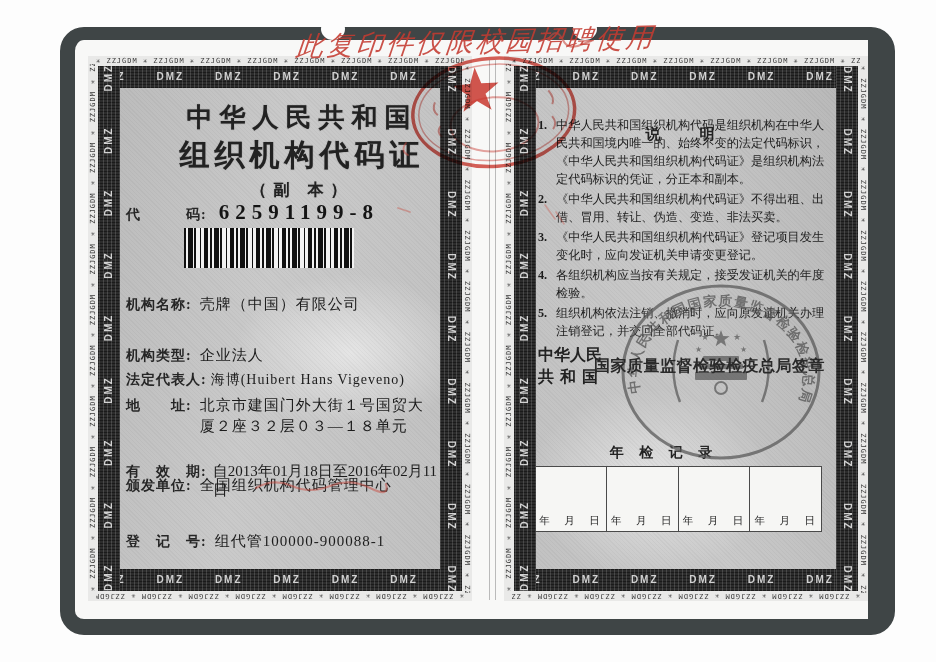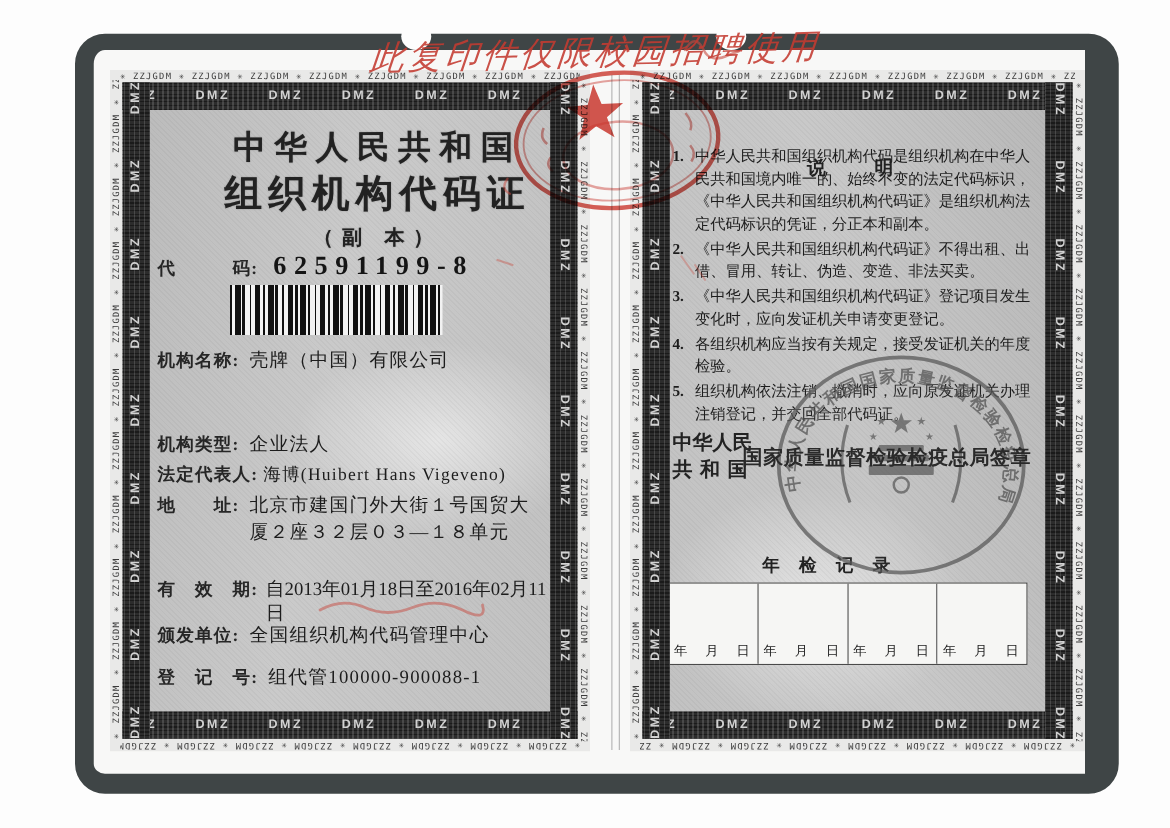--- a/index.html
+++ b/index.html
@@ -112,41 +112,41 @@
       <div class="c-title t-country">中华人民共和国</div>
       <div class="c-title t-main">组织机构代码证</div>
       <div class="c-title t-sub">（副 本）</div>
 
       <div class="row" style="top:112px;">
         <span class="lbl">代　　　码:</span>
         <span class="code-val" style="margin-left:12px;">62591199-8</span>
       </div>
       <div class="barcode"></div>
 
-      <div class="row" style="top:191px;">
+      <div class="row" style="top:207px;">
         <span class="lbl">机构名称:</span>
         <span class="val" style="margin-left:8px;">壳牌（中国）有限公司</span>
       </div>
       <div class="row" style="top:283px;">
         <span class="lbl">法定代表人:</span>
         <span class="val" style="margin-left:4px;font-size:14px;">海博(Huibert Hans Vigeveno)</span>
       </div>
       <div class="row" style="top:258px;">
         <span class="lbl">机构类型:</span>
         <span class="val" style="margin-left:8px;">企业法人</span>
       </div>
       <div class="row" style="top:307px;">
         <span class="lbl">地　　址:</span>
         <span class="val addr-val" style="margin-left:8px;">北京市建国门外大街１号国贸大厦２座３２层０３—１８单元</span>
       </div>
       <div class="row" style="top:374px;">
         <span class="lbl">有　效　期:</span>
         <span class="val" style="margin-left:6px;letter-spacing:0;">自2013年01月18日至2016年02月11日</span>
       </div>
-      <div class="row" style="top:411px;align-items:center;">
+      <div class="row" style="top:388px;align-items:center;">
         <span class="lbl">颁发单位:</span>
         <span class="val" style="margin-left:8px;">全国组织机构代码管理中心</span>
       </div>
       <div class="row" style="top:444px;">
         <span class="lbl">登　记　号:</span>
         <span class="val" style="margin-left:8px;">组代管100000-900088-1</span>
       </div>
     </div>
   </div>
 

